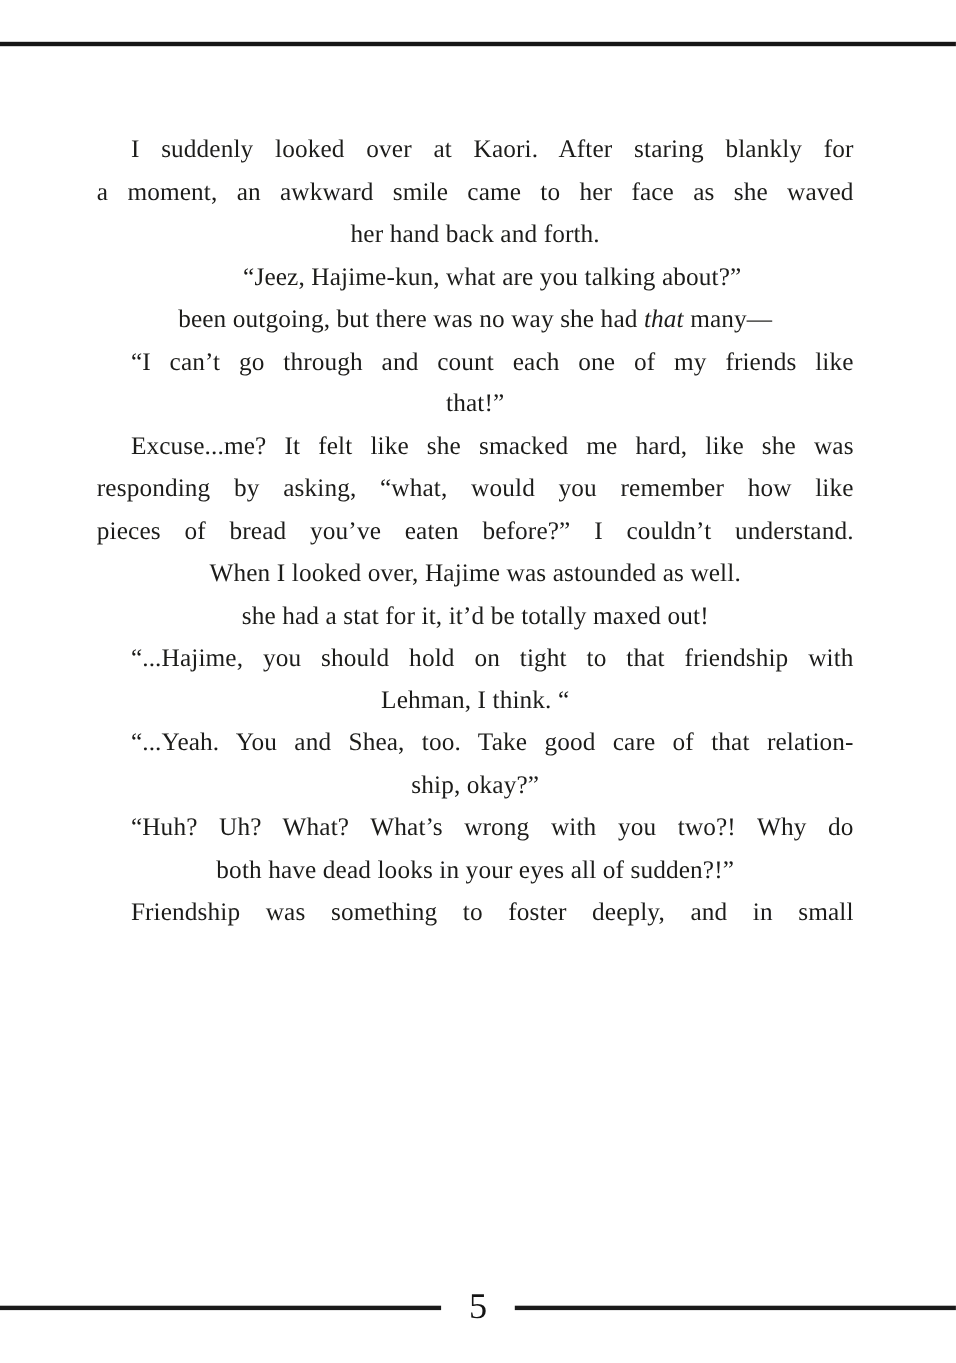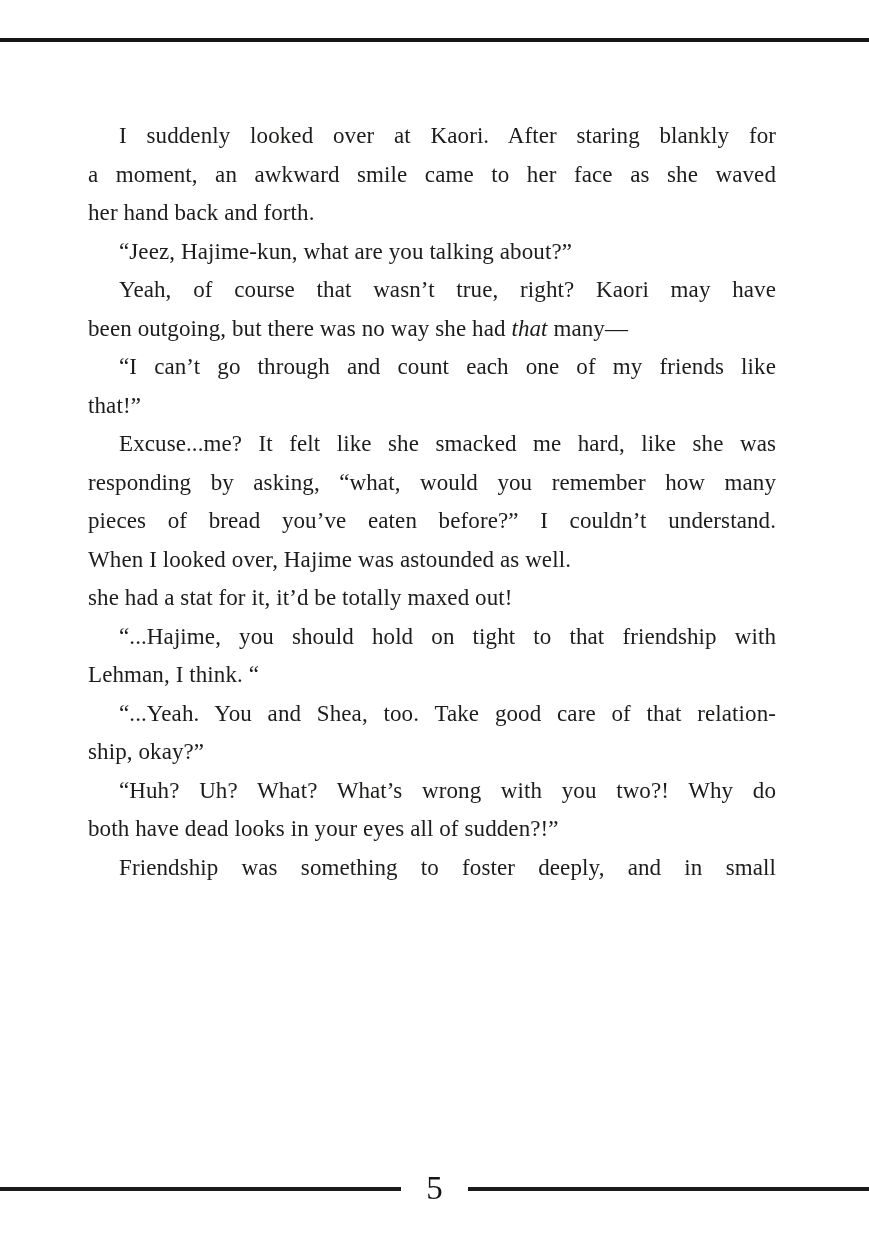--- a/index.html
+++ b/index.html
@@ -35,21 +35,21 @@
     width: 688px;
     font-size: 23px;
     line-height: 38.5px;
     letter-spacing: 0.1px;
   }
   .para {
     margin: 0;
     padding: 0;
   }
   .line {
-    text-align: left;
+    text-align: center;
     white-space: normal;
   }
   .line.j {
     text-align: justify;
     text-align-last: justify;
     -moz-text-align-last: justify;
   }
   .line.ind {
     text-indent: 31px;
   }
@@ -89,30 +89,29 @@
   <div class="text-block" id="text-block">
       <div class="para">
         <div class="line j ind">I suddenly looked over at Kaori. After staring blankly for</div>
         <div class="line j">a moment, an awkward smile came to her face as she waved</div>
         <div class="line">her hand back and forth.</div>
       </div>
       <div class="para">
         <div class="line ind">“Jeez, Hajime-kun, what are you talking about?”</div>
       </div>
       <div class="para">
-        <div class="line j ind">Yeah, of course that wasn’t true, right? Kaori may have</div>
         <div class="line">been outgoing, but there was no way she had <em>that</em> many—</div>
       </div>
       <div class="para">
         <div class="line j ind">“I can’t go through and count each one of my friends like</div>
         <div class="line">that!”</div>
       </div>
       <div class="para">
         <div class="line j ind">Excuse...me? It felt like she smacked me hard, like she was</div>
-        <div class="line j">responding by asking, “what, would you remember how many</div>
+        <div class="line j">responding by asking, “what, would you remember how like</div>
         <div class="line j">pieces of bread you’ve eaten before?” I couldn’t understand.</div>
         <div class="line">When I looked over, Hajime was astounded as well.</div>
       </div>
       <div class="para">
         <div class="line">she had a stat for it, it’d be totally maxed out!</div>
       </div>
       <div class="para">
         <div class="line j ind">“...Hajime, you should hold on tight to that friendship with</div>
         <div class="line">Lehman, I think. “</div>
       </div>

